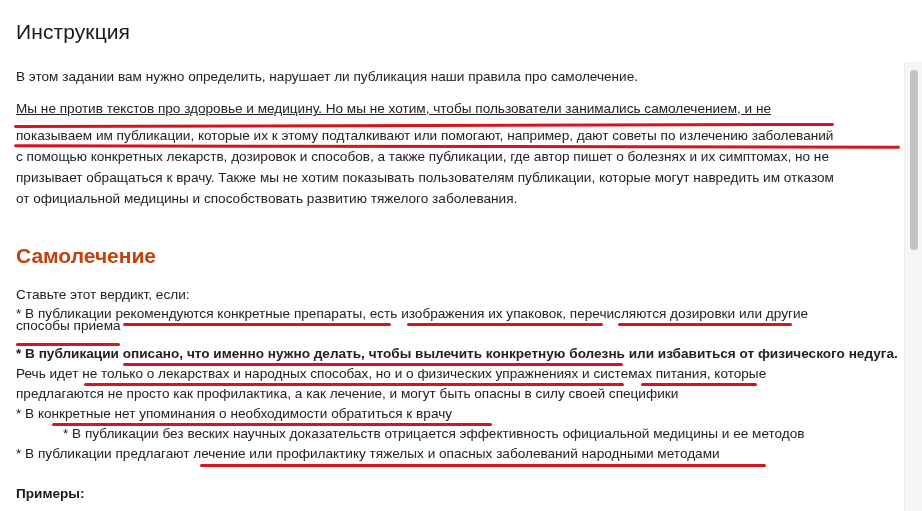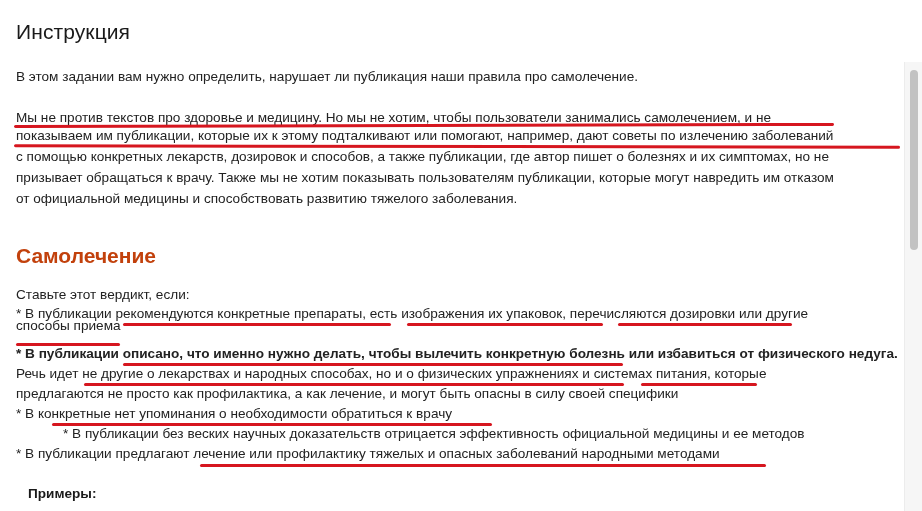--- a/index.html
+++ b/index.html
@@ -44,21 +44,21 @@
       position: absolute;
       left: 0;
       font-size: 13.6px;
       line-height: 20px;
       white-space: nowrap;
       color: #222;
       text-align: center;
     }
     .examples-label {
       position: absolute;
-      left: 12px;
+      left: 0;
       top: 486px;
       font-size: 13.6px;
       font-weight: bold;
       color: #1a1a1a;
     }
     
     .ul {
       position: absolute;
       height: 2.6px;
       background: #d6161f;
@@ -84,33 +84,33 @@
     }
   </style>
 </head>
 <body>
 
 <div class="content">
   <h1>Инструкция</h1>
 
   <div class="line" style="top:67px;">В этом задании вам нужно определить, нарушает ли публикация наши правила про самолечение.</div>
 
-  <div class="line" style="top:108px;">Мы не против текстов про здоровье и медицину. Но мы не хотим, чтобы пользователи занимались самолечением, и не</div>
+  <div class="line" style="top:99px;text-decoration:underline;">Мы не против текстов про здоровье и медицину. Но мы не хотим, чтобы пользователи занимались самолечением, и не</div>
   <div class="line" style="top:126px;">показываем им публикации, которые их к этому подталкивают или помогают, например, дают советы по излечению заболеваний</div>
   <div class="line" style="top:147px;">с помощью конкретных лекарств, дозировок и способов, а также публикации, где автор пишет о болезнях и их симптомах, но не</div>
   <div class="line" style="top:168px;">призывает обращаться к врачу. Также мы не хотим показывать пользователям публикации, которые могут навредить им отказом</div>
   <div class="line" style="top:189px;">от официальной медицины и способствовать развитию тяжелого заболевания.</div>
 
   <h2>Самолечение</h2>
 
   <div class="line" style="top:285px;">Ставьте этот вердикт, если:</div>
   <div class="line" style="top:304px;">* В публикации рекомендуются конкретные препараты, есть изображения их упаковок, перечисляются дозировки или другие</div>
   <div class="line" style="top:316px;">способы приема</div>
   <div class="line" style="top:344px;font-weight:bold;">* В публикации описано, что именно нужно делать, чтобы вылечить конкретную болезнь или избавиться от физического недуга.</div>
-  <div class="line" style="top:364px;">Речь идет не другие о лекарствах и народных способах, но и о физических упражнениях и системах питания, которые</div>
+  <div class="line" style="top:364px;">Речь идет не только о лекарствах и народных способах, но и о физических упражнениях и системах питания, которые</div>
   <div class="line" style="top:384px;">предлагаются не просто как профилактика, а как лечение, и могут быть опасны в силу своей специфики</div>
   <div class="line" style="top:404px;">* В конкретные нет упоминания о необходимости обратиться к врачу</div>
   <div class="line" style="top:424px;margin-left:47px;">* В публикации без веских научных доказательств отрицается эффективность официальной медицины и ее методов</div>
   <div class="line" style="top:444px;">* В публикации предлагают лечение или профилактику тяжелых и опасных заболеваний народными методами</div>
 
   <div class="examples-label">Примеры:</div>
 </div>
 
 <div>
   <div class="ul" style="left: 14px; top: 124px; width: 820px; transform: rotate(-0.15deg); background: rgb(214, 22, 31);"></div>

